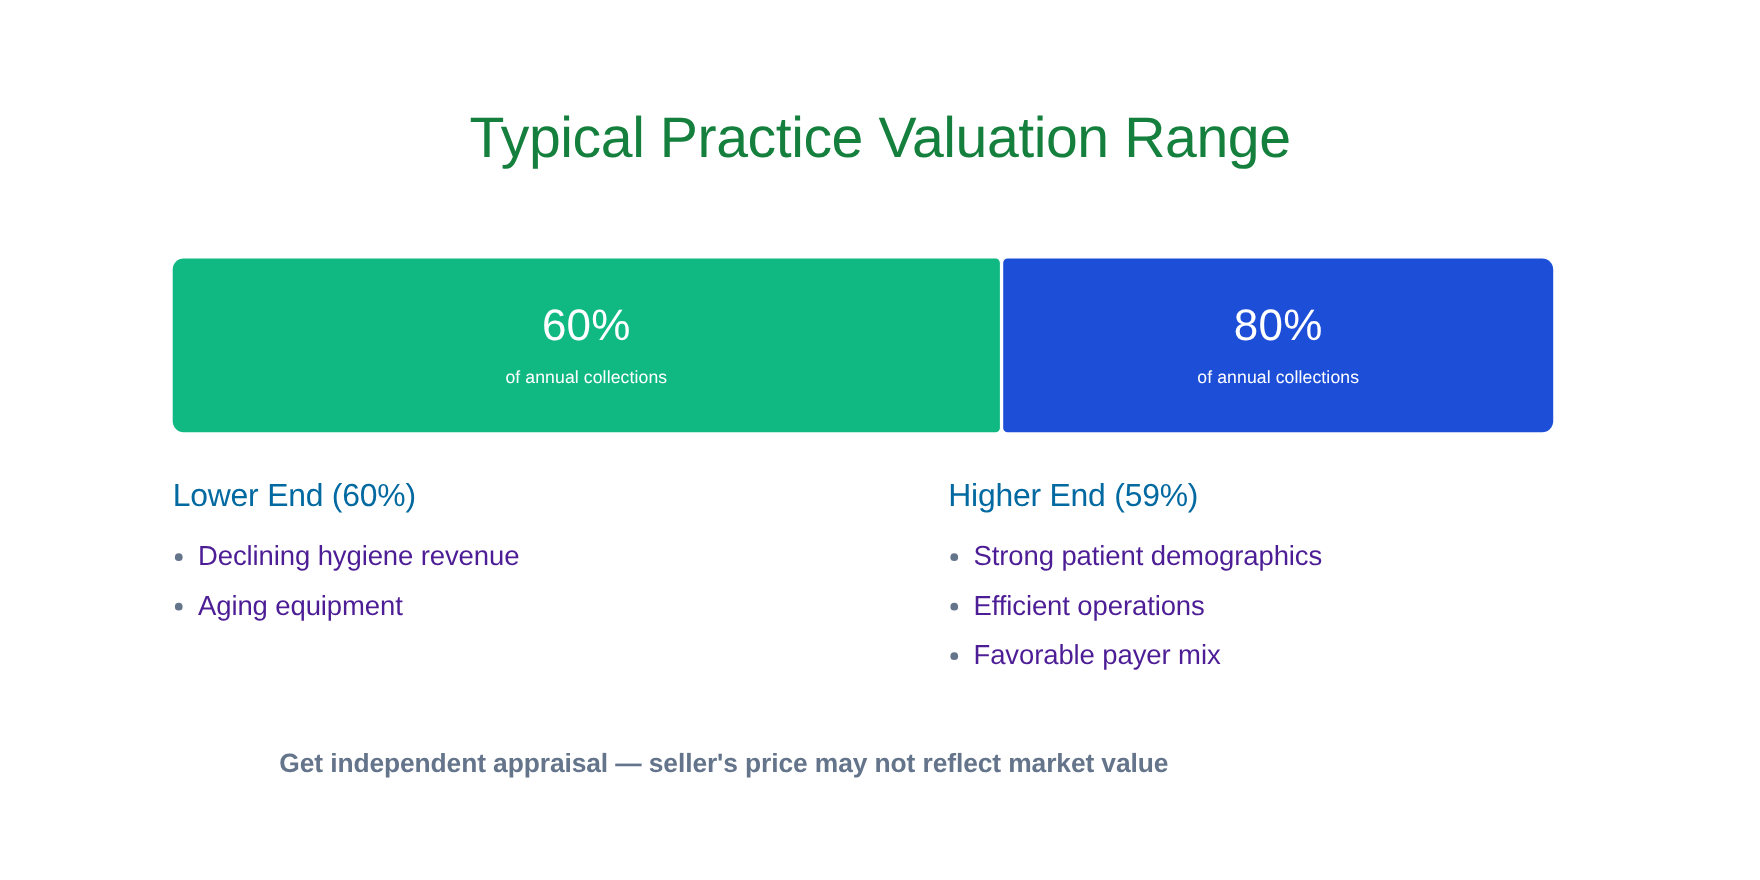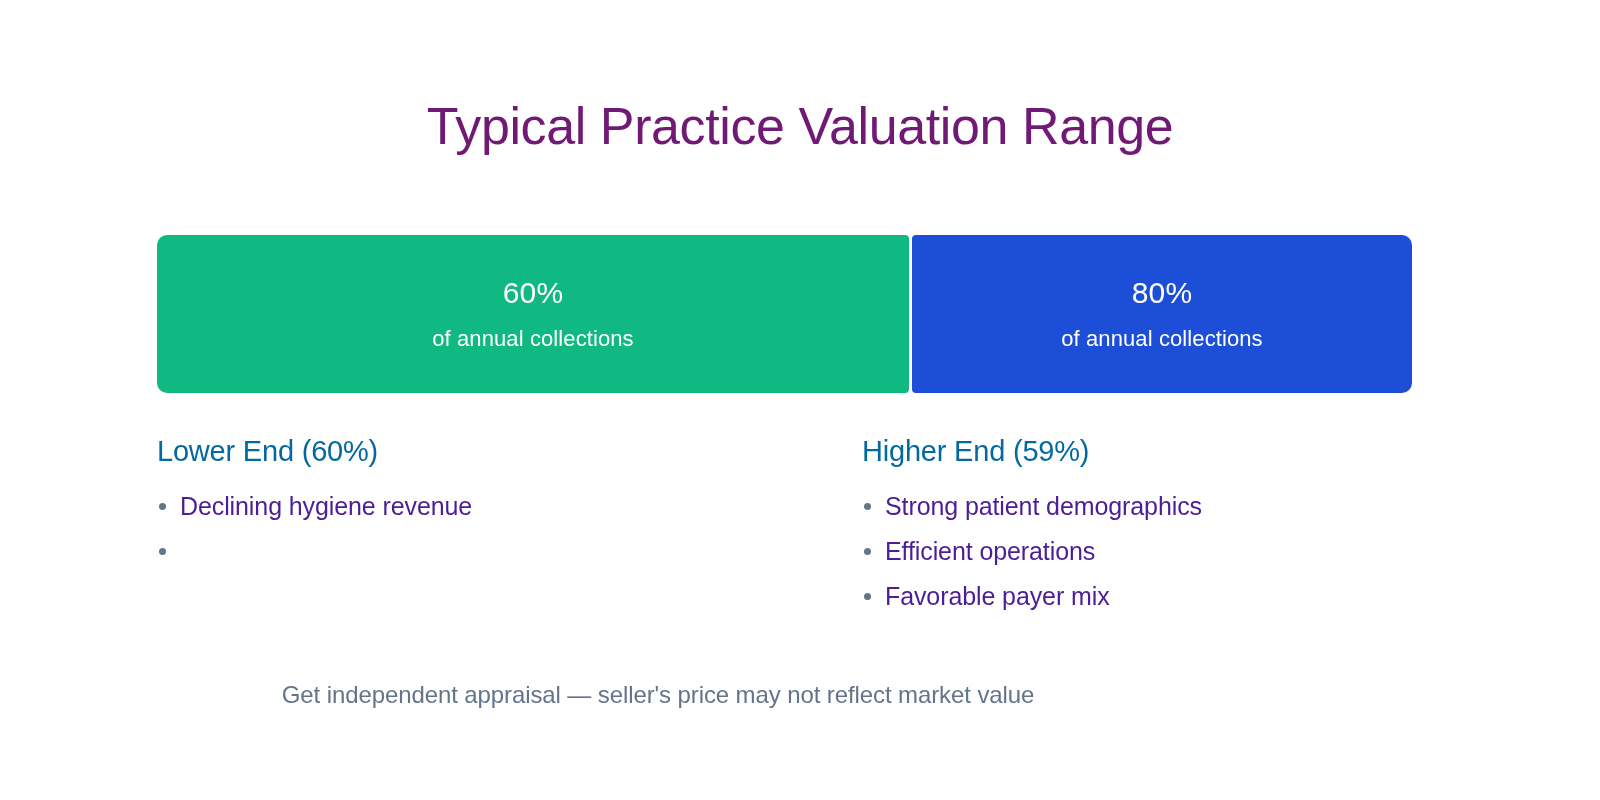--- a/index.html
+++ b/index.html
@@ -26,21 +26,21 @@
   
   .title {
     position: absolute;
     left: 0;
     top: 62px;
     width: 1600px;
     text-align: center;
     font-size: 52px;
     font-weight: 400;
     letter-spacing: -0.4px;
-    color: #701a75;
+    color: #15803d;
     line-height: 1.15;
   }
 
   
   .range-bar {
     position: absolute;
     left: 157px;
     top: 235px;
     width: 1255px;
     height: 158px;
@@ -65,29 +65,29 @@
     border-radius: 10px 4px 4px 10px;
   }
 
   .segment-higher {
     flex: 1 1 auto;
     background: #1d4ed8;
     border-radius: 4px 10px 10px 4px;
   }
 
   .segment-value {
-    font-size: 30px;
+    font-size: 40px;
     font-weight: 400;
     line-height: 1;
     letter-spacing: 0.2px;
     margin-bottom: 20px;
   }
 
   .segment-caption {
-    font-size: 22px;
+    font-size: 16px;
     font-weight: 400;
     line-height: 1;
     letter-spacing: 0.1px;
   }
 
   
   .columns {
     position: absolute;
     left: 157px;
     top: 437px;
@@ -148,21 +148,21 @@
   }
 
   
   .footer-note {
     position: absolute;
     left: 0;
     top: 681px;
     width: 1316px;
     text-align: center;
     font-size: 24px;
-    font-weight: 400;
+    font-weight: 700;
     color: #64748b;
     line-height: 1.2;
     letter-spacing: -0.1px;
   }
 </style>
 </head>
 <body>
 
 <div class="page">
 
@@ -186,20 +186,21 @@
 
     <div class="column column-lower">
       <div class="column-heading">Lower End (60%)</div>
       <ul class="column-list">
         <li>
           <span class="bullet-dot"></span>
           <span>Declining hygiene revenue</span>
         </li>
         <li>
           <span class="bullet-dot"></span>
+          <span>Aging equipment</span>
         </li>
       </ul>
     </div>
 
     <div class="column column-higher">
       <div class="column-heading">Higher End (59%)</div>
       <ul class="column-list">
         <li>
           <span class="bullet-dot"></span>
           <span>Strong patient demographics</span>

